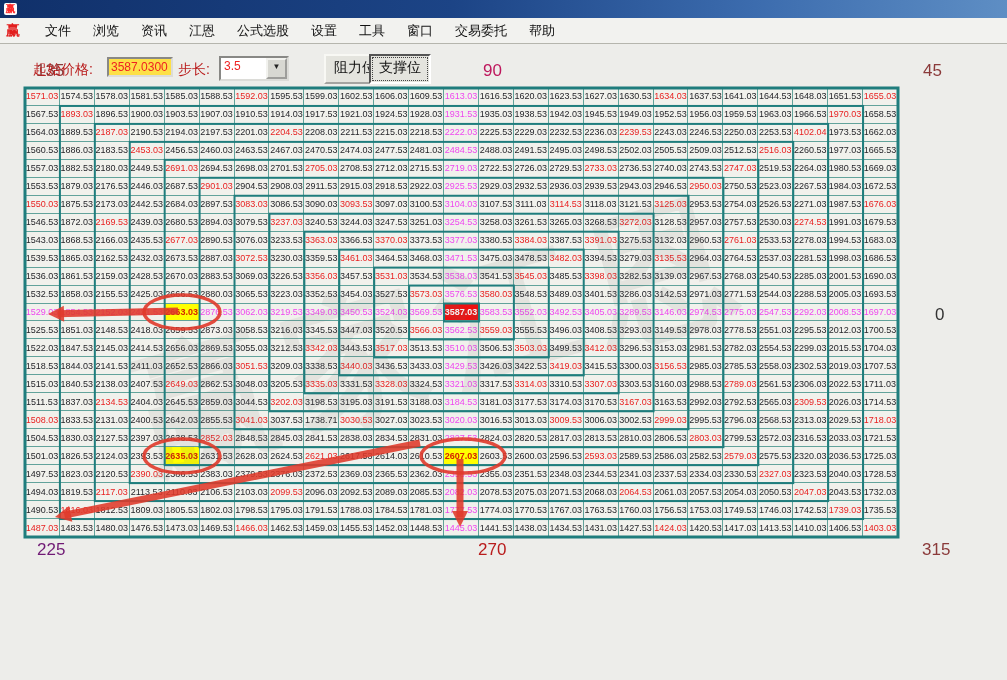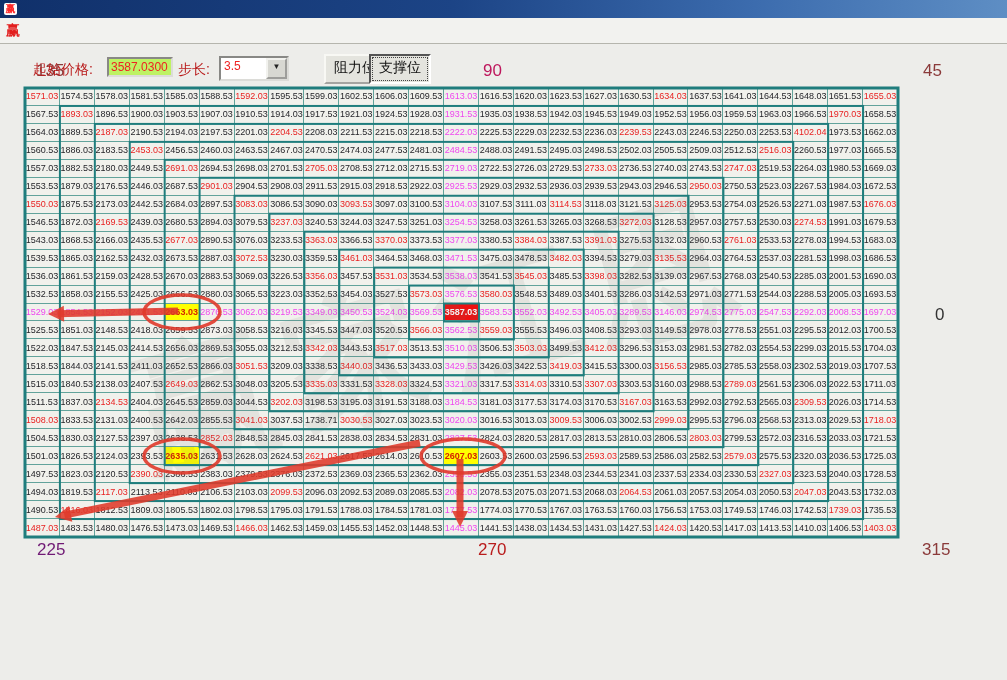--- a/index.html
+++ b/index.html
@@ -14,21 +14,21 @@
     width:13px;height:12px;text-align:center;margin:0 5px 0 4px;border-radius:2px;}
   #menubar{position:absolute;left:0;top:18px;width:1007px;height:25px;background:#f2f2ef;
     border-bottom:1px solid #b5b5ad;display:flex;align-items:center;font-size:13px;color:#111;}
   #menu-logo{color:#e21d1d;font-weight:bold;font-size:14px;margin:0 14px 0 6px;}
   .mi{margin:0 11px;cursor:default;}
   
   #toolbar{position:absolute;left:0;top:50px;width:1007px;height:36px;}
   .angle{position:absolute;color:#8b3a3a;font-size:17px;margin-left:32px;}
   .blue-label{position:absolute;color:#b91c1c;font-weight:normal;font-size:14px;top:11px;}
   #start-price-input{position:absolute;left:107px;top:7px;width:58px;height:16px;
-    border:2px inset #dcdcd8;background:#bef264;color:#e22;font-size:12px;padding:0 2px;
+    border:2px inset #dcdcd8;background:#fde047;color:#e22;font-size:12px;padding:0 2px;
     font-family:"Liberation Sans",sans-serif;}
   #step-combo{position:absolute;left:219px;top:6px;width:66px;height:21px;
     border:2px inset #dcdcd8;background:#fff;display:flex;}
   #step-value{flex:1;color:#e22;font-size:12px;line-height:17px;padding-left:3px;}
   #combo-btn{width:17px;background:#d8d8d2;border:2px outset #f2f2ee;
     font-size:8px;line-height:13px;text-align:center;color:#222;}
   .tb-btn{position:absolute;top:4px;width:58px;height:26px;background:#e4e4de;
     border:2px outset #f8f8f4;font-size:14px;color:#111;text-align:center;line-height:22px;}
   #btn-support{outline:1px dotted #444;outline-offset:-4px;border:2px solid #555;
     border-right-color:#fff;border-bottom-color:#fff;}
@@ -50,20 +50,21 @@
 </style>
 </head>
 <body>
 
 <div id="titlebar">
   <span id="title-icon">赢</span>
 </div>
 
 <div id="menubar">
   <span id="menu-logo">赢</span>
+  <span id="menu-items"><span class="mi">文件</span><span class="mi">浏览</span><span class="mi">资讯</span><span class="mi">江恩</span><span class="mi">公式选股</span><span class="mi">设置</span><span class="mi">工具</span><span class="mi">窗口</span><span class="mi">交易委托</span><span class="mi">帮助</span></span>
 </div>
 
 <div id="toolbar">
   <span class="angle" style="left:4px;top:11px">135</span>
   <span class="blue-label" style="left:33px">起始价格:</span>
   <input id="start-price-input" value="3587.0300" style="">
   <span class="blue-label" style="left:178px">步长:</span>
   <div id="step-combo">
     <span id="step-value">3.5</span>
     <span id="combo-btn">▼</span>

